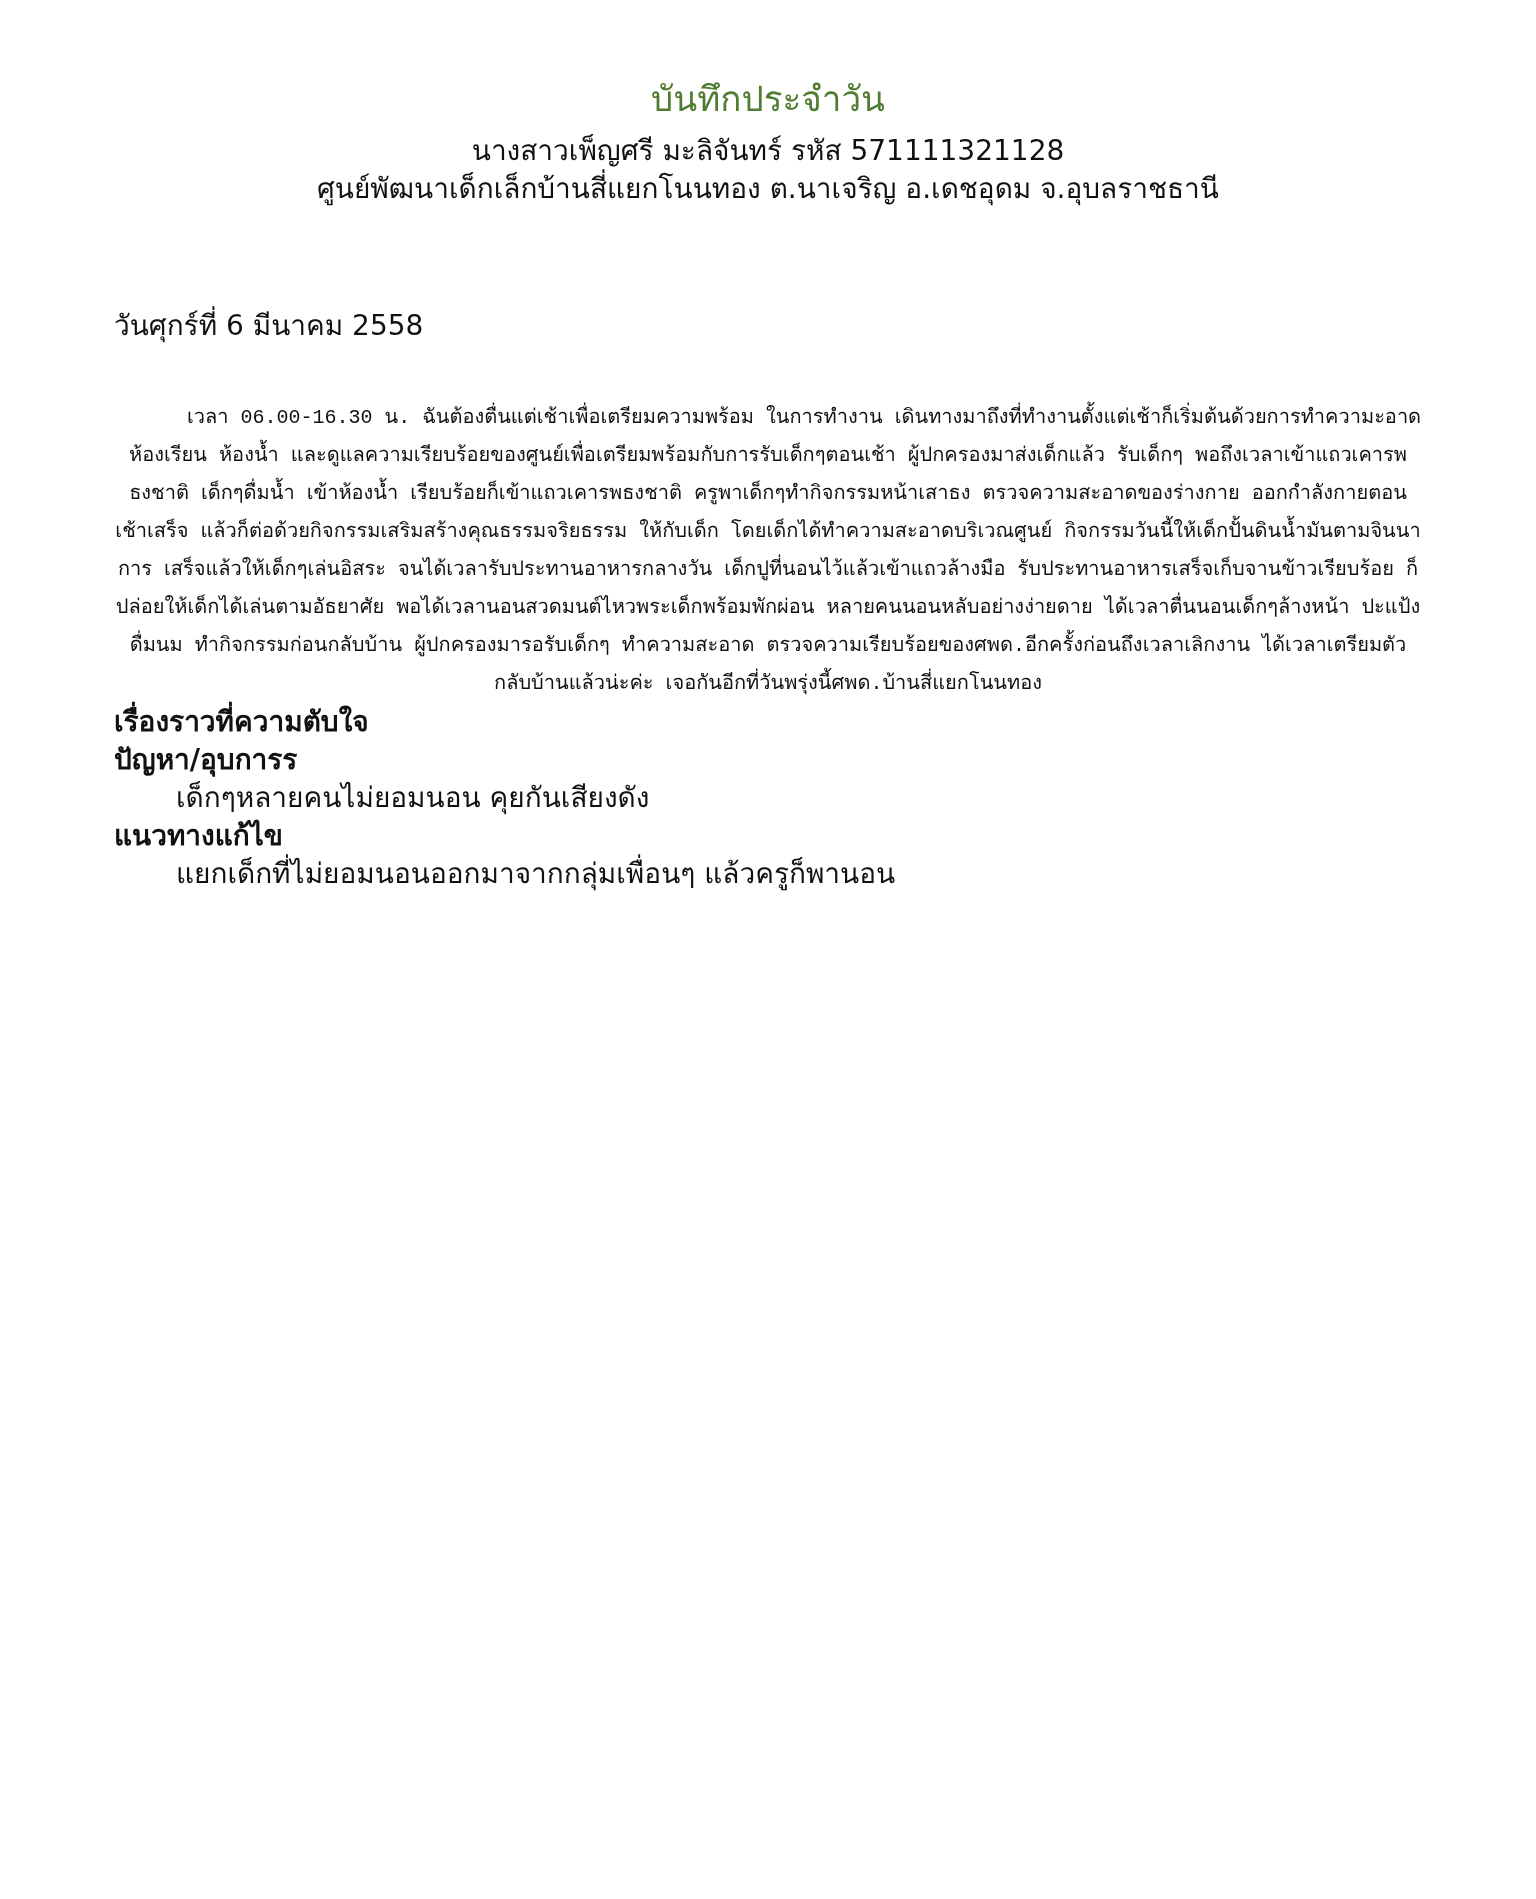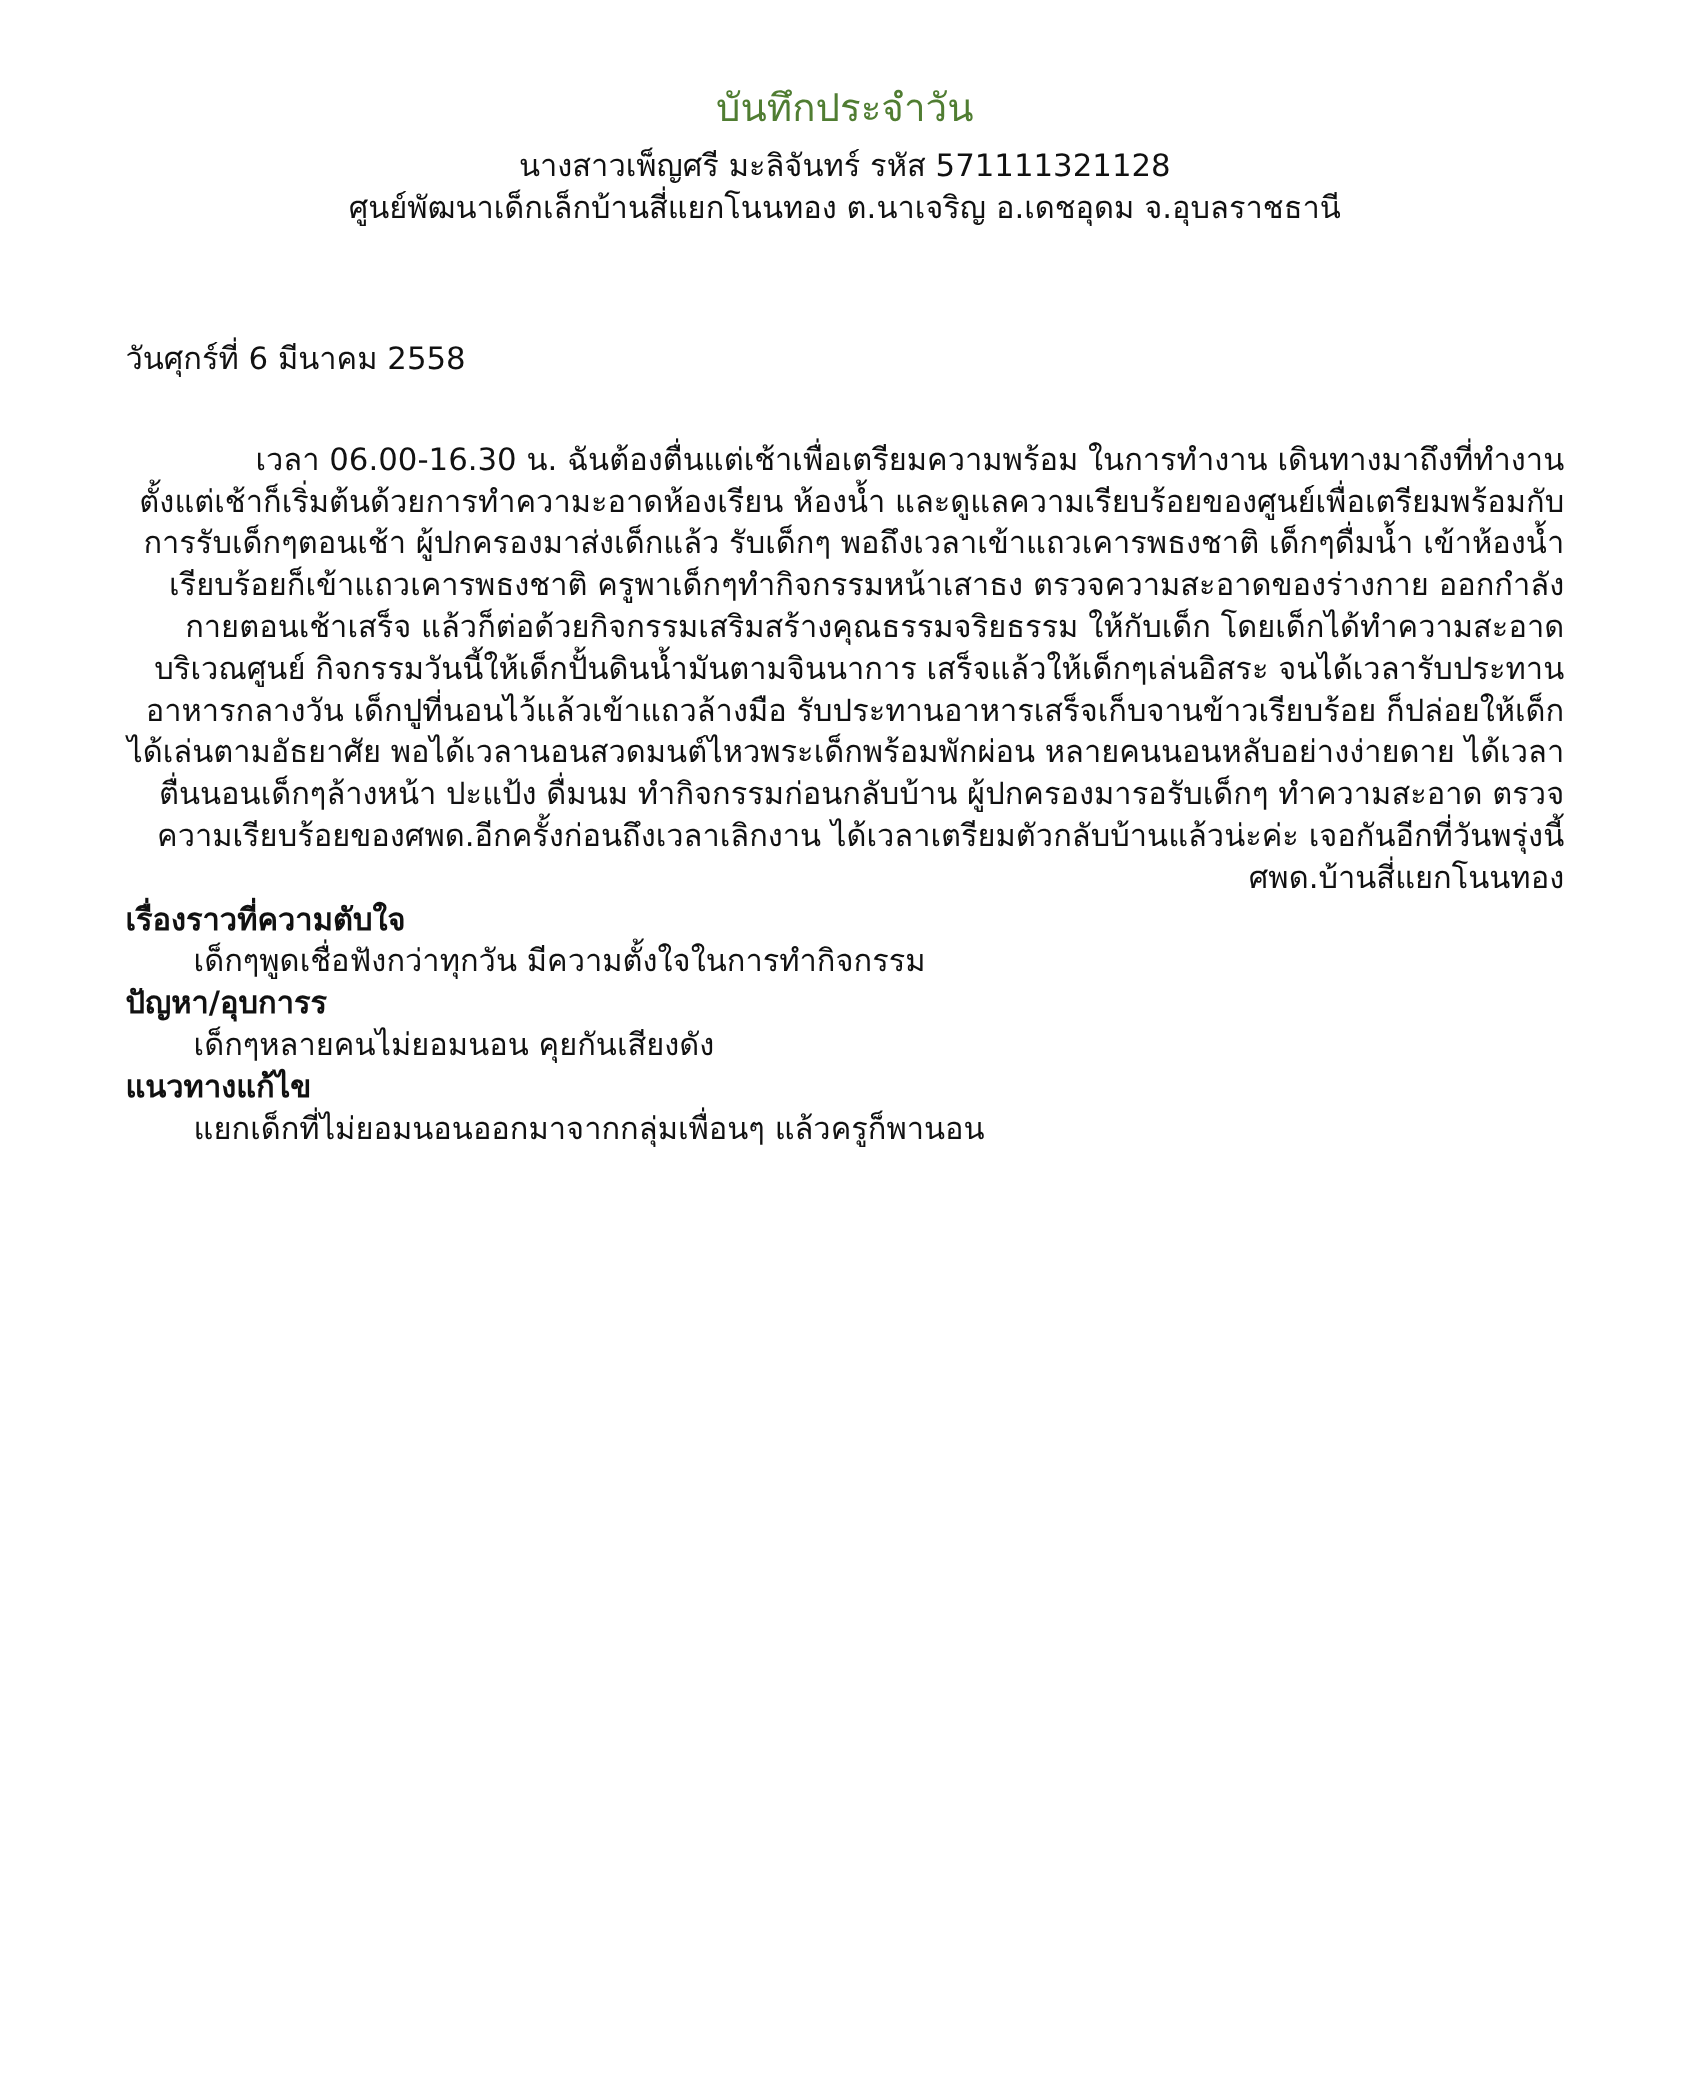--- a/index.html
+++ b/index.html
@@ -32,26 +32,27 @@
     margin: 0;
     font-weight: 500;
     text-align: center;
   }
   .date-heading {
     font-size: 28px;
     font-weight: normal;
     margin: 96px 0 0 0;
   }
   .body-paragraph {
-    font-size: 28px;
+    font-size: 20px;
     line-height: 38px;
     margin: 52px 0 0 0;
     text-indent: 72px;
-    text-align: right;
+    text-align: center;
     font-weight: 500;
+    font-family: Liberation Mono, monospace;
   }
   .section-heading {
     font-size: 28px;
     line-height: 38px;
     font-weight: bold;
     margin: 0;
   }
   .section-content {
     font-size: 28px;
     line-height: 38px;
@@ -70,21 +71,20 @@
     <p class="doc-subline">นางสาวเพ็ญศรี มะลิจันทร์  รหัส 571111321128</p>
     <p class="doc-subline">ศูนย์พัฒนาเด็กเล็กบ้านสี่แยกโนนทอง ต.นาเจริญ อ.เดชอุดม จ.อุบลราชธานี</p>
   </div>
 
   <h2 class="date-heading">วันศุกร์ที่ 6 มีนาคม 2558</h2>
 
   <p class="body-paragraph">เวลา 06.00-16.30 น. ฉันต้องตื่นแต่เช้าเพื่อเตรียมความพร้อม ในการทำงาน เดินทางมาถึงที่ทำงานตั้งแต่เช้าก็เริ่มต้นด้วยการทำความะอาดห้องเรียน ห้องน้ำ และดูแลความเรียบร้อยของศูนย์เพื่อเตรียมพร้อมกับการรับเด็กๆตอนเช้า ผู้ปกครองมาส่งเด็กแล้ว รับเด็กๆ พอถึงเวลาเข้าแถวเคารพธงชาติ เด็กๆดื่มน้ำ เข้าห้องน้ำ เรียบร้อยก็เข้าแถวเคารพธงชาติ ครูพาเด็กๆทำกิจกรรมหน้าเสาธง ตรวจความสะอาดของร่างกาย ออกกำลังกายตอนเช้าเสร็จ แล้วก็ต่อด้วยกิจกรรมเสริมสร้างคุณธรรมจริยธรรม ให้กับเด็ก โดยเด็กได้ทำความสะอาดบริเวณศูนย์ กิจกรรมวันนี้ให้เด็กปั้นดินน้ำมันตามจินนาการ เสร็จแล้วให้เด็กๆเล่นอิสระ จนได้เวลารับประทานอาหารกลางวัน เด็กปูที่นอนไว้แล้วเข้าแถวล้างมือ รับประทานอาหารเสร็จเก็บจานข้าวเรียบร้อย ก็ปล่อยให้เด็กได้เล่นตามอัธยาศัย พอได้เวลานอนสวดมนต์ไหวพระเด็กพร้อมพักผ่อน หลายคนนอนหลับอย่างง่ายดาย ได้เวลาตื่นนอนเด็กๆล้างหน้า ปะแป้ง ดื่มนม  ทำกิจกรรมก่อนกลับบ้าน ผู้ปกครองมารอรับเด็กๆ ทำความสะอาด ตรวจความเรียบร้อยของศพด.อีกครั้งก่อนถึงเวลาเลิกงาน ได้เวลาเตรียมตัวกลับบ้านแล้วน่ะค่ะ เจอกันอีกที่วันพรุ่งนี้ศพด.บ้านสี่แยกโนนทอง</p>
 
   <div>
     <h3 class="section-heading">เรื่องราวที่ความตับใจ</h3>
-    <p class="section-content">เด็กๆพูดเชื่อฟังกว่าทุกวัน มีความตั้งใจในการทำกิจกรรม</p>
   </div>
 
   <div>
     <h3 class="section-heading">ปัญหา/อุบการร</h3>
     <p class="section-content">เด็กๆหลายคนไม่ยอมนอน คุยกันเสียงดัง</p>
   </div>
 
   <div>
     <h3 class="section-heading">แนวทางแก้ไข</h3>
     <p class="section-content">แยกเด็กที่ไม่ยอมนอนออกมาจากกลุ่มเพื่อนๆ แล้วครูก็พานอน</p>

